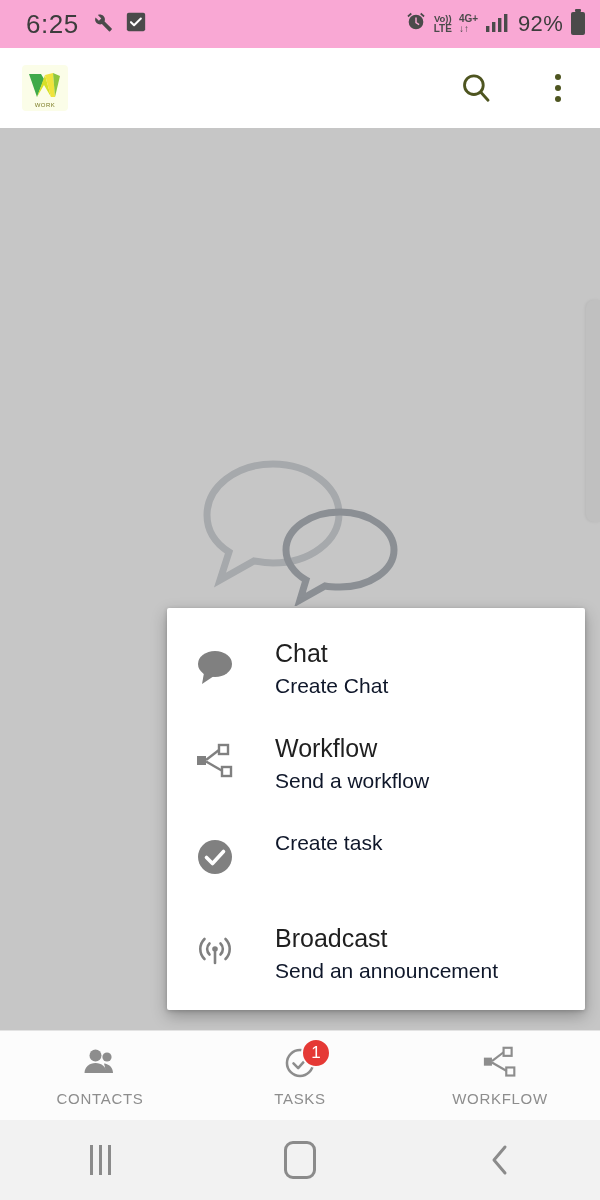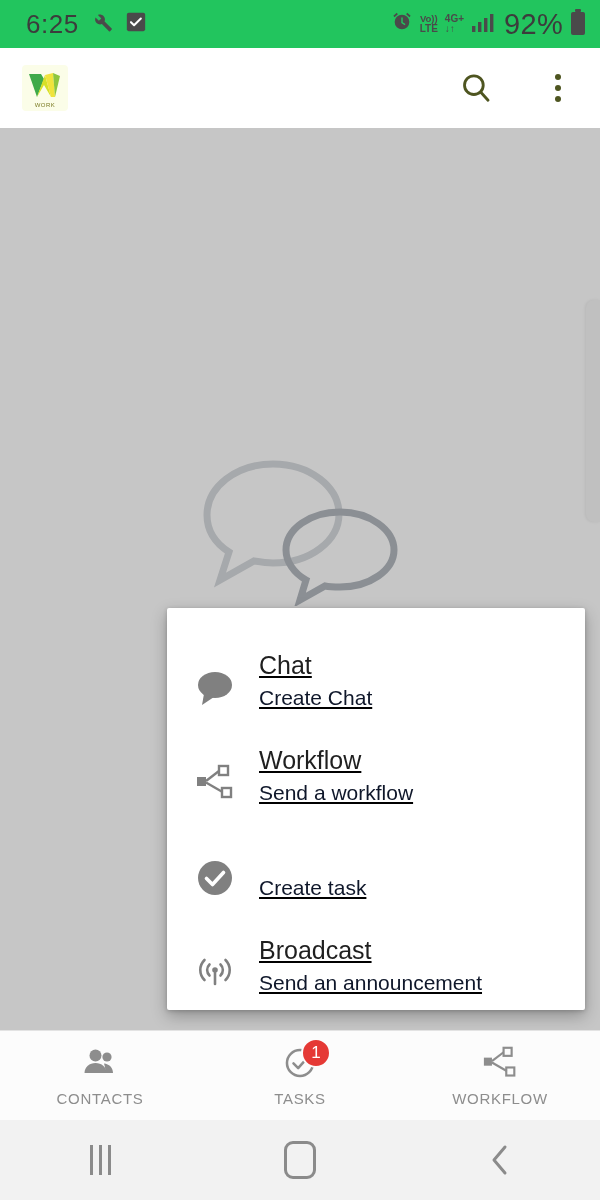--- a/index.html
+++ b/index.html
@@ -8,27 +8,27 @@
     font-family:"Liberation Sans", sans-serif;
     background:#ffffff;
     position:relative;
     overflow:hidden;
     -webkit-font-smoothing:antialiased;
   }
 
   
   .statusbar{
     position:absolute; top:0; left:0; width:600px; height:48px;
-    background:#22c55e; display:flex; align-items:center;
+    background:#f9a8d4; display:flex; align-items:center;
     padding:0 14px 0 26px; color:#4a4a4a;
   }
   .sb-left{ display:flex; align-items:center; gap:11px; }
   .sb-time{ font-size:26px; letter-spacing:.5px; color:#3c3c3c; }
   .sb-right{ margin-left:auto; display:flex; align-items:center; gap:7px; }
-  .sb-battery-text{ font-size:29px; color:#3c3c3c; letter-spacing:.3px; }
+  .sb-battery-text{ font-size:22px; color:#3c3c3c; letter-spacing:.3px; }
   .volte{ display:flex; flex-direction:column; align-items:center; line-height:1;
           font-size:10px; font-weight:bold; color:#4a4a4a; }
   .volte span:first-child{ font-size:9.5px; }
   .netg{ display:flex; align-items:center; gap:1px; }
   .netg-label{ display:flex; flex-direction:column; line-height:1; font-size:10px;
                font-weight:bold; color:#4a4a4a; }
 
   
   .appbar{
     position:absolute; top:48px; left:0; width:600px; height:80px;
@@ -69,22 +69,22 @@
   }
 
   
   .menu-card{
     position:absolute; left:167px; top:608px; width:418px; height:402px;
     background:#ffffff; border-radius:2px;
     box-shadow:0 6px 16px rgba(0,0,0,.28), 0 1px 4px rgba(0,0,0,.18);
     padding:18px 0 14px 0;
   }
   .menu-item{
-    display:flex; align-items:flex-end; gap:22px;
-    padding:11px 20px 11px 26px; height:95px;text-decoration:underline;
+    display:flex; align-items:flex-start; gap:38px;
+    padding:11px 20px 11px 26px; height:95px;
   }
   .mi-icon{ width:44px; min-width:44px; height:44px; display:flex;
             align-items:center; justify-content:center; margin-top:8px; }
   .mi-text{ display:flex; flex-direction:column; gap:5px; padding-top:3px; }
   .mi-title{ font-size:25px; color:#1f1f1f; line-height:1.1; }
   .mi-sub{ font-size:21px; color:#0f172a; line-height:1.2; }
 
   
   .bottomnav{
     position:absolute; top:1030px; left:0; width:600px; height:90px;

